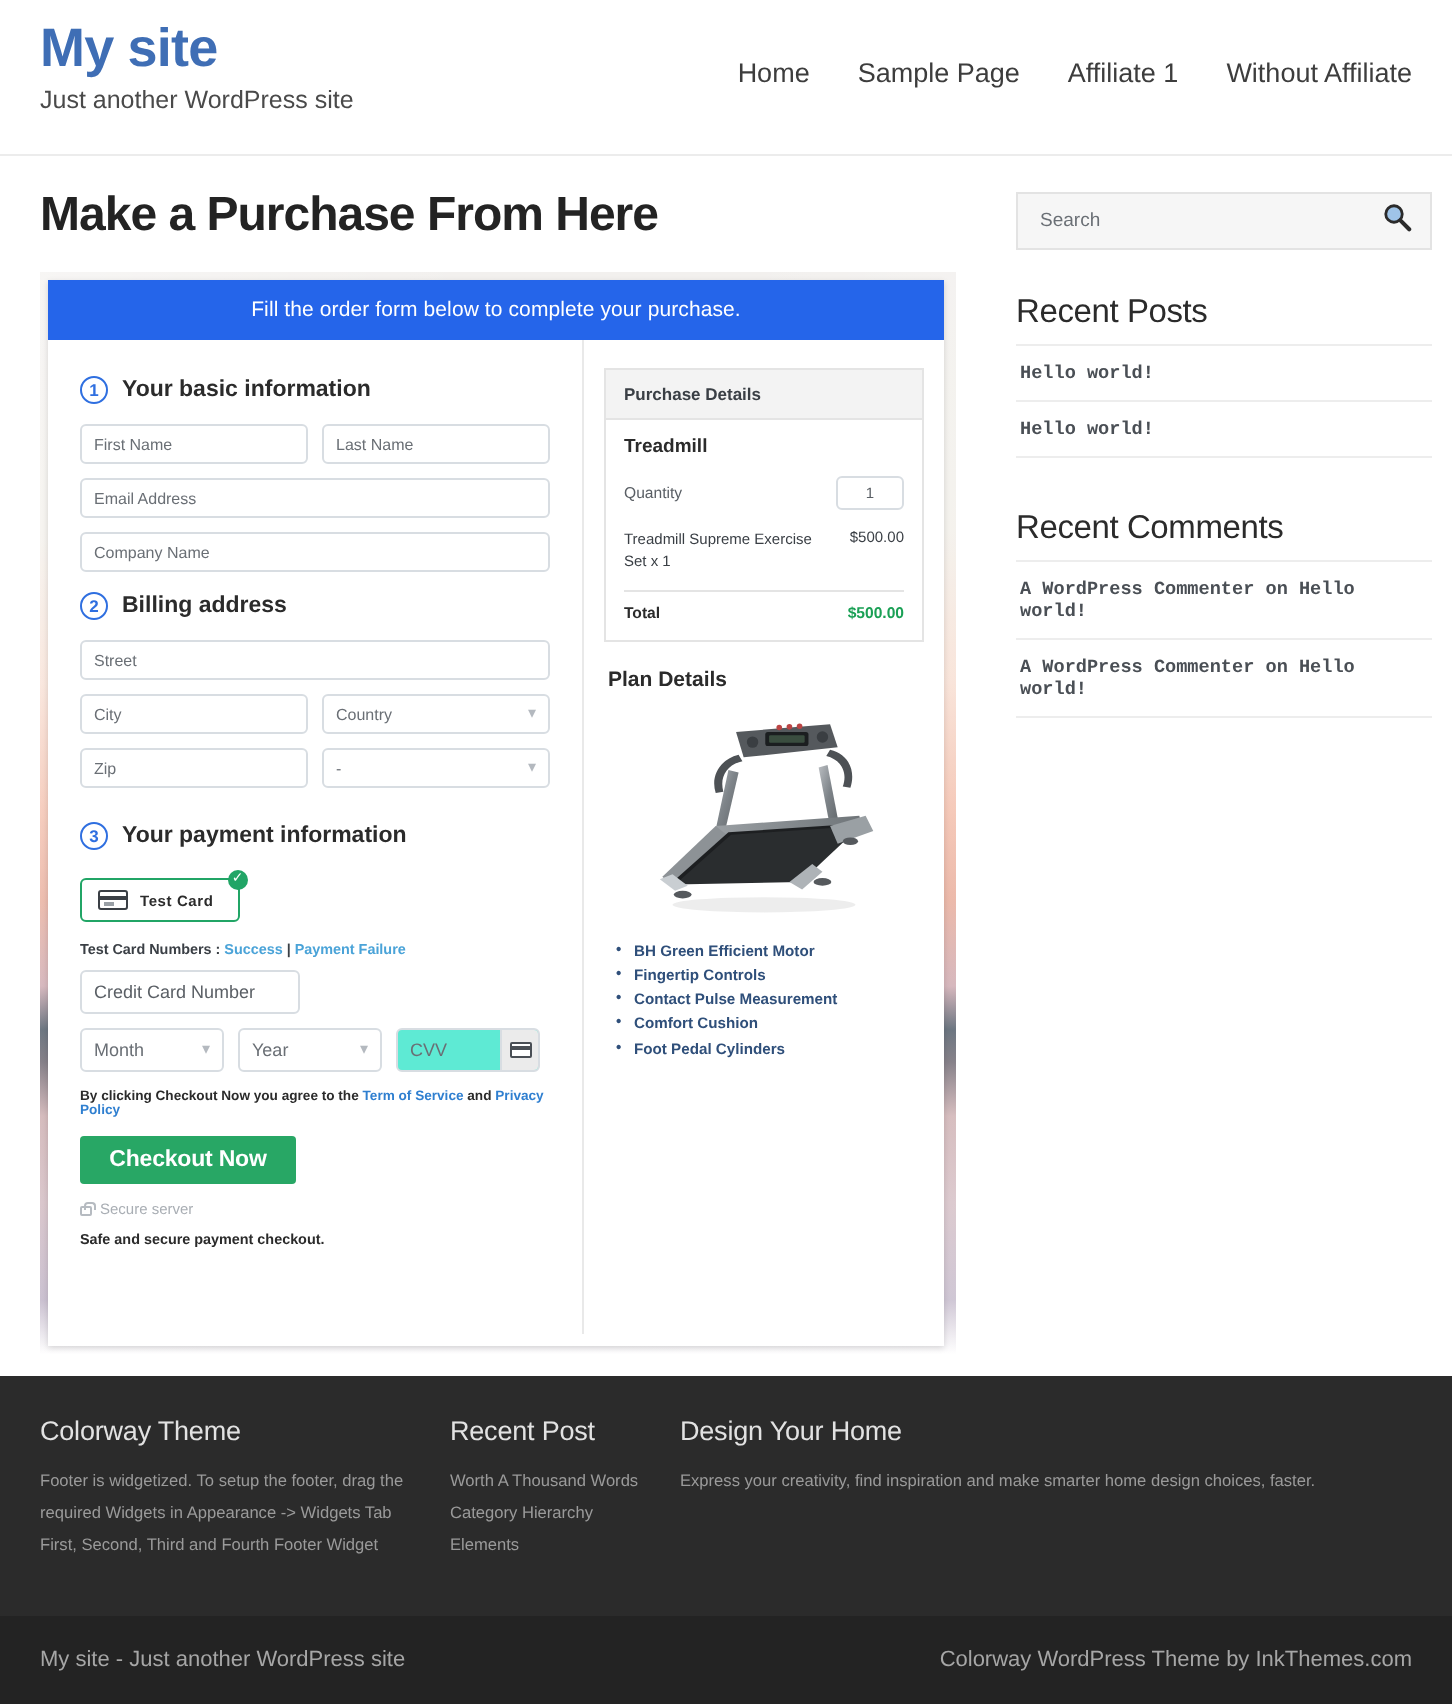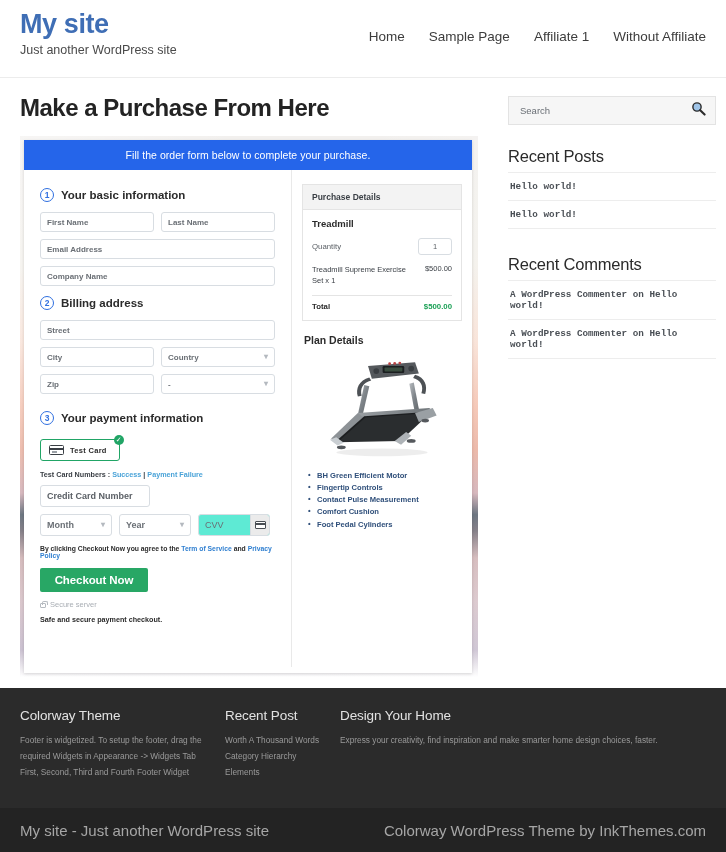--- a/index.html
+++ b/index.html
@@ -142,21 +142,20 @@
     border: 1px solid #d8dde2;
     border-radius: 3px;
     height: 20px;
     font-size: 8px;
     color: #6a6f75;
     padding: 0 6px;
     display: flex;
     align-items: center;
     background: #fff;
     margin-bottom: 7px;
-    font-weight: bold;
   }
   .row2 { display: flex; gap: 7px; }
   .row2 .field { flex: 1; }
   .select-field {
     justify-content: space-between;
   }
   .chev {
     color: #b4b9bf;
     font-size: 8px;
     line-height: 1;
@@ -318,21 +317,21 @@
   .footer-list li { font-size: 8.3px; color: #9a9a9a; line-height: 1.95; }
 
   .footer-bottom {
     position: absolute;
     left: 0; top: 808px;
     width: 726px; height: 44px;
     background: #232323;
     display: flex; align-items: center; justify-content: space-between;
     padding: 0 20px;
   }
-  .footer-bottom span { font-size: 15px; color: #a6a6a6; }
+  .footer-bottom span { font-size: 11px; color: #a6a6a6; }
 </style>
 </head>
 <body>
 
 <div class="site-header">
   <div class="brand">
     <div class="site-title">My site</div>
     <div class="site-tagline">Just another WordPress site</div>
   </div>
   <div class="main-nav">

